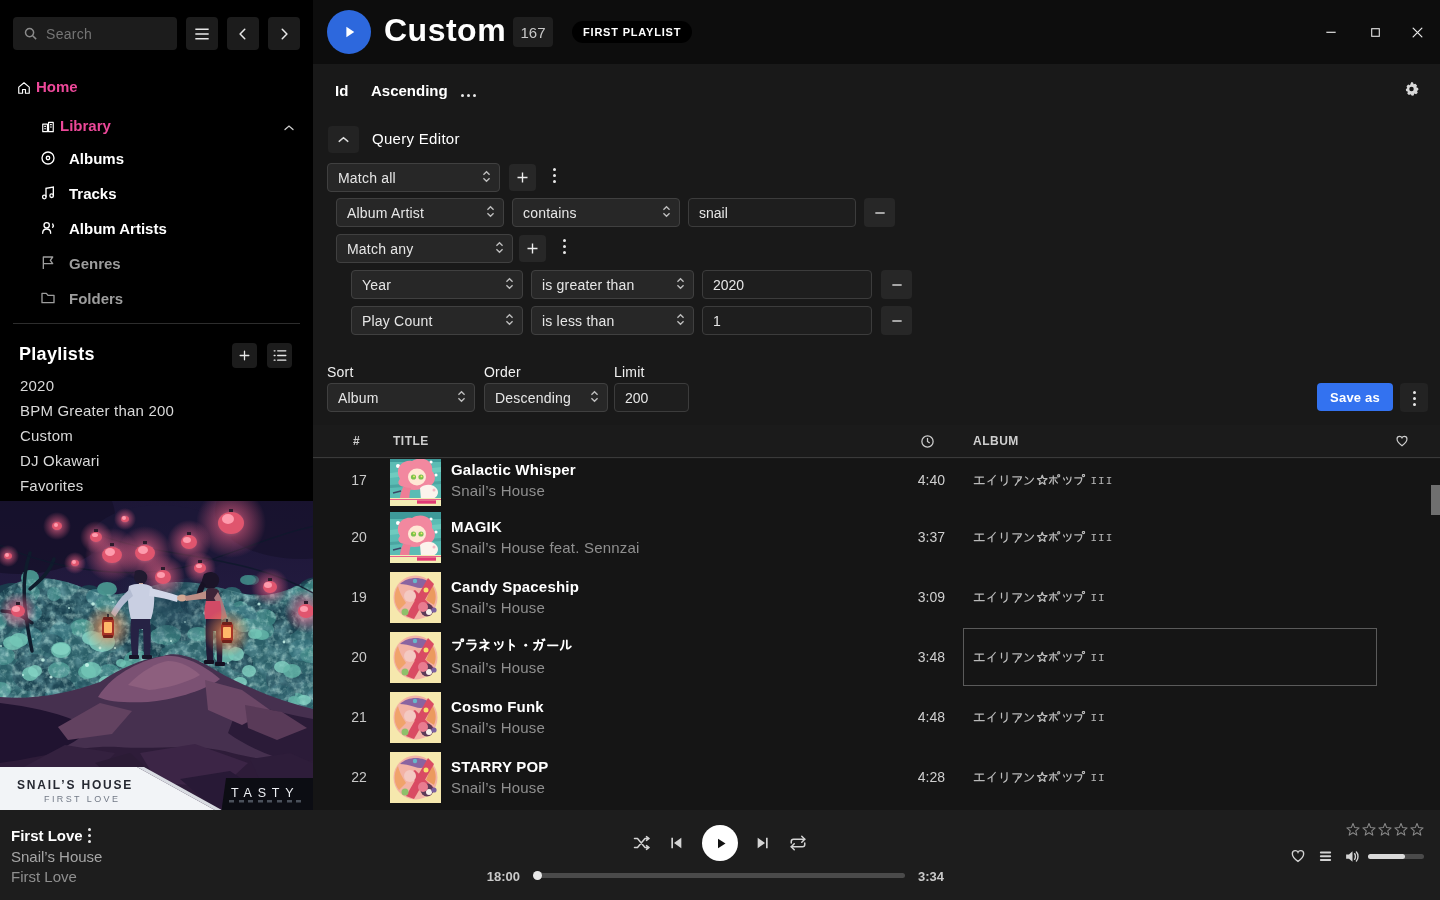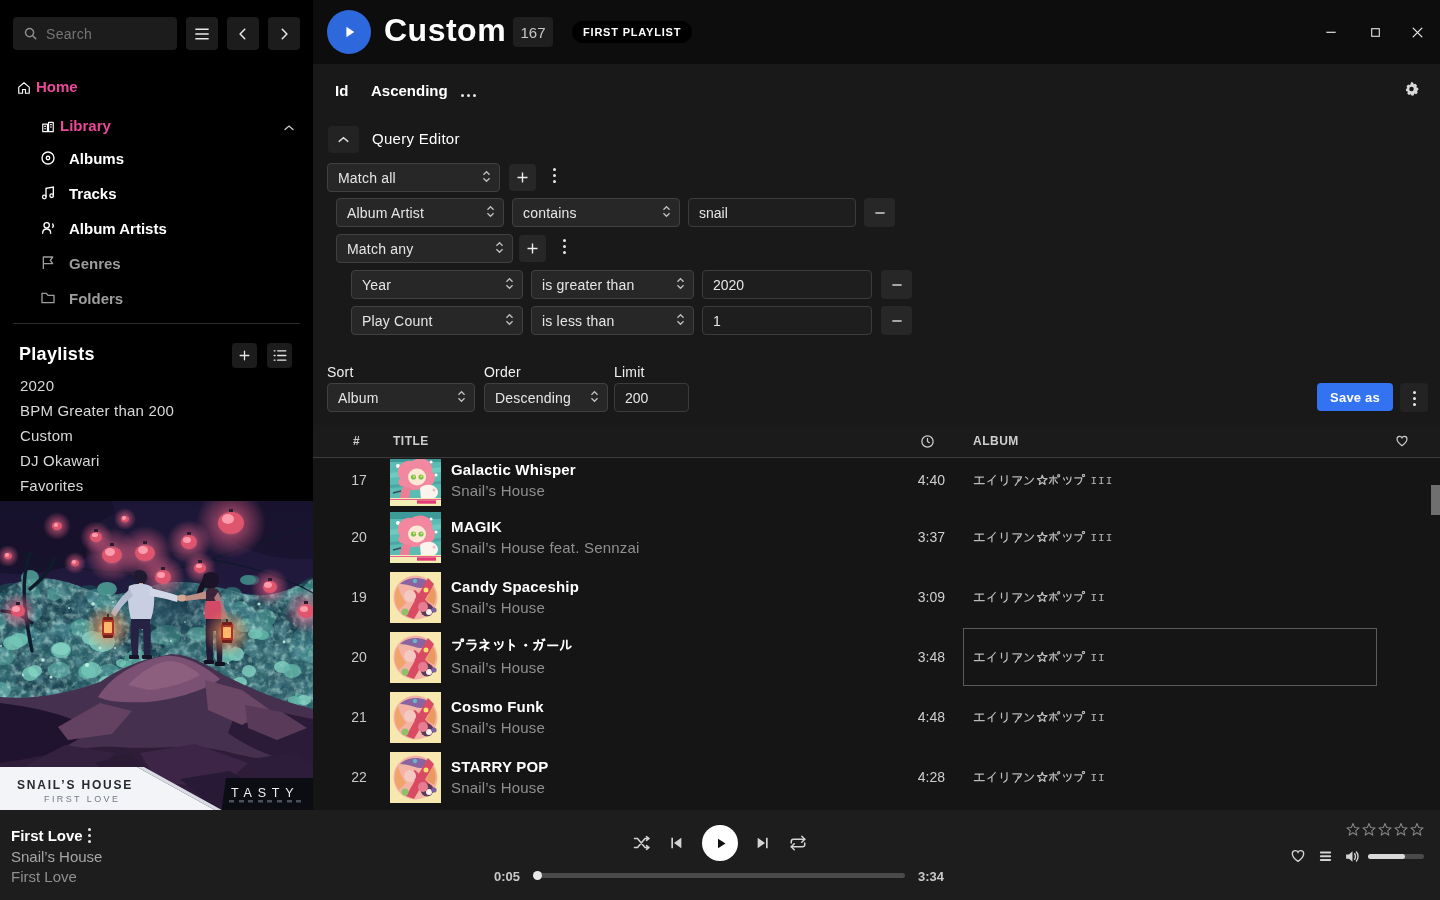--- a/index.html
+++ b/index.html
@@ -1114,21 +1114,21 @@
     </div>
 <div class="cico" style="left:755px; top:835px;"><svg width="16" height="16" viewBox="0 0 24 24" fill="#d4d4d4">
         <path d="M19 4 H16.5 V20 H19 Z M4 4 L15 12 L4 20 Z"></path>
       </svg></div>
 <div class="cico" style="left:789px; top:834px;"><svg width="18" height="18" viewBox="0 0 24 24" fill="none" stroke="#d4d4d4" stroke-width="2" stroke-linecap="round" stroke-linejoin="round">
         <path d="M17 3 L21 7 L17 11"></path>
         <path d="M3 12 V10 C3 8.3 4.3 7 6 7 H21"></path>
         <path d="M7 21 L3 17 L7 13"></path>
         <path d="M21 12 V14 C21 15.7 19.7 17 18 17 H3"></path>
       </svg></div>
-<div id="curtime">0:05</div>
+<div id="curtime">18:00</div>
 <div id="tottime">3:34</div>
 <div id="pbar"></div>
 <div id="pthumb"></div>
 <div id="stars">
   <svg width="14" height="14" viewBox="0 0 24 24" fill="none" stroke="#8a8a8a" stroke-width="1.8" stroke-linejoin="round">
         <path d="M12 2.5 L14.9 9.6 L22.5 10.2 L16.7 15.1 L18.5 22.5 L12 18.4 L5.5 22.5 L7.3 15.1 L1.5 10.2 L9.1 9.6 Z"></path>
       </svg>
   <svg width="14" height="14" viewBox="0 0 24 24" fill="none" stroke="#8a8a8a" stroke-width="1.8" stroke-linejoin="round">
         <path d="M12 2.5 L14.9 9.6 L22.5 10.2 L16.7 15.1 L18.5 22.5 L12 18.4 L5.5 22.5 L7.3 15.1 L1.5 10.2 L9.1 9.6 Z"></path>
       </svg>

